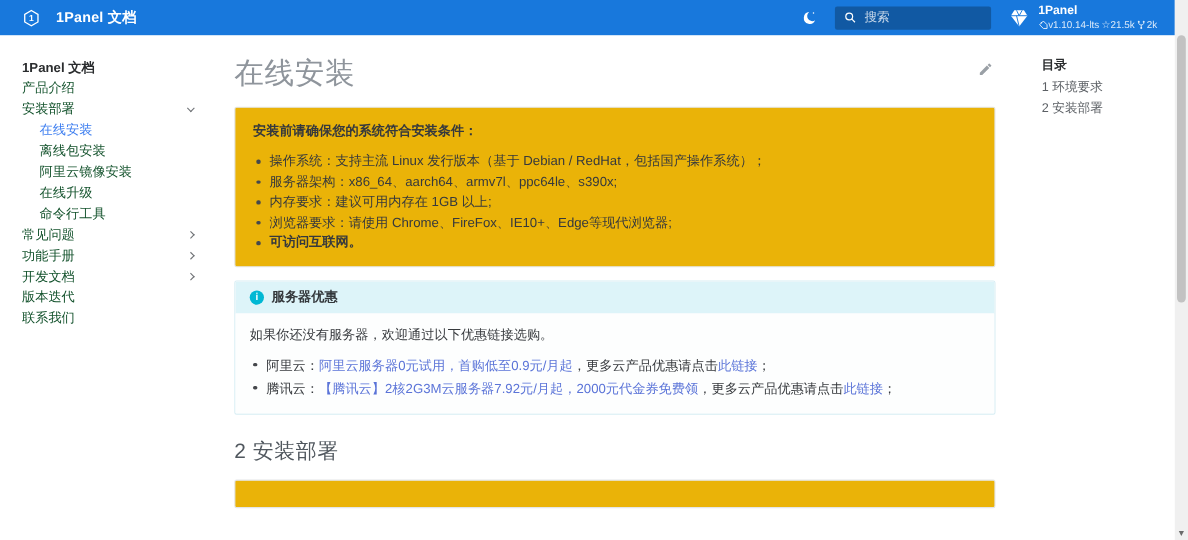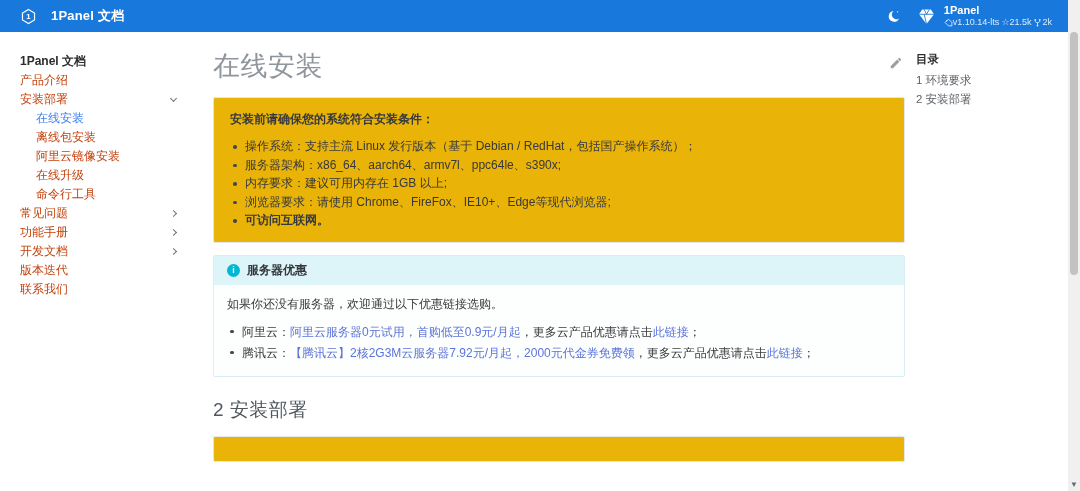--- a/index.html
+++ b/index.html
@@ -33,21 +33,21 @@
     background:#f0f0f0; z-index:10; }
   .sb-thumb { position:absolute; top:32px; left:2px; width:8px; height:243px;
     background:#c2c2c2; border-radius:4px; }
   .sb-arrow { position:absolute; bottom:0; left:0; width:12px; height:12px;
     display:flex; align-items:center; justify-content:center;
     color:#6b6b6b; font-size:8px; line-height:8px; }
 
   
   .sidebar { position:absolute; top:52px; left:20px; width:160px; font-size:12px; }
   .s-item { display:flex; align-items:center; justify-content:space-between;
-    height:19px; color:#c2410c; cursor:pointer; white-space:nowrap; }
+    height:19px; color:#14532d; cursor:pointer; white-space:nowrap; }
   .s-item.root { font-weight:bold; color:#2a2c2e; }
   .s-item.sub { padding-left:16px; }
   .s-item.active { color:#3d7ef0; }
   .chev { width:5px; height:5px; border-right:1.4px solid #6f7276; border-bottom:1.4px solid #6f7276;
     display:inline-block; margin-right:4px; }
   .chev.down { transform:rotate(45deg); margin-top:-3px; }
   .chev.right { transform:rotate(-45deg); }
 
   
   .content { position:absolute; top:32px; left:213px; width:692px; }
@@ -73,21 +73,21 @@
     font-size:9px; font-weight:bold; display:flex; align-items:center; justify-content:center;
     font-style:normal; flex:0 0 13px; }
   .adm-body { padding:11px 13px 12px; font-size:12px; color:#36393d; background:#fdfefe; }
   .adm-body p { margin-bottom:9px; }
   .adm-body ul.doc-list li { line-height:21px; }
   a.doclink { color:#5b74d8; text-decoration:none; cursor:pointer; }
 
   .release-box { margin-top:13px; padding:12px 14px; font-size:12px; color:#36393d; }
 
   
-  .toc { position:absolute; top:52px; left:916px; width:118px; font-size:11.5px; }
+  .toc { position:absolute; top:52px; left:947px; width:118px; font-size:11.5px; }
   .toc-title { font-weight:bold; color:#2a2c2e; margin-bottom:6px; }
   .toc-item { display:block; color:#5c6065; margin-bottom:5px; line-height:14px;
     text-decoration:none; cursor:pointer; }
 </style>
 </head>
 <body>
 
 <div class="app">
 
   <header class="header">
@@ -100,20 +100,29 @@
       </span>
       <span class="h-title">1Panel 文档</span>
     </div>
     <div class="h-right">
       <span class="moon-btn">
         <svg width="15" height="15" viewBox="0 0 24 24">
           <path fill="#fff" d="M12.3 3.1a8.6 8.6 0 108.6 11.9 7 7 0 01-8.6-11.9z"></path>
           <circle cx="18.5" cy="4.5" r="1.1" fill="#fff"></circle>
         </svg>
       </span>
+      <div class="searchbox">
+        <span style="display:flex;">
+          <svg width="12" height="12" viewBox="0 0 24 24">
+            <circle cx="10" cy="10" r="6.2" fill="none" stroke="#fff" stroke-width="2.2"></circle>
+            <path d="M14.8 14.8L20.5 20.5" stroke="#fff" stroke-width="2.2"></path>
+          </svg>
+        </span>
+        <input type="text" placeholder="搜索" style="">
+      </div>
       <div class="repo">
         <span style="display:flex;">
           <svg width="19" height="19" viewBox="0 0 24 24">
             <path fill="#fff" d="M6.5 3h11l4 6.2L12 21.5 2.5 9.2z"></path>
             <path d="M2.5 9.2h19M9 3l3 6.2 3.5-6.2M12 21.5L9 9.2" stroke="#1878dc" stroke-width="1.1" fill="none"></path>
           </svg>
         </span>
         <div class="repo-meta">
           <div class="repo-name">1Panel</div>
           <div class="repo-stats">

